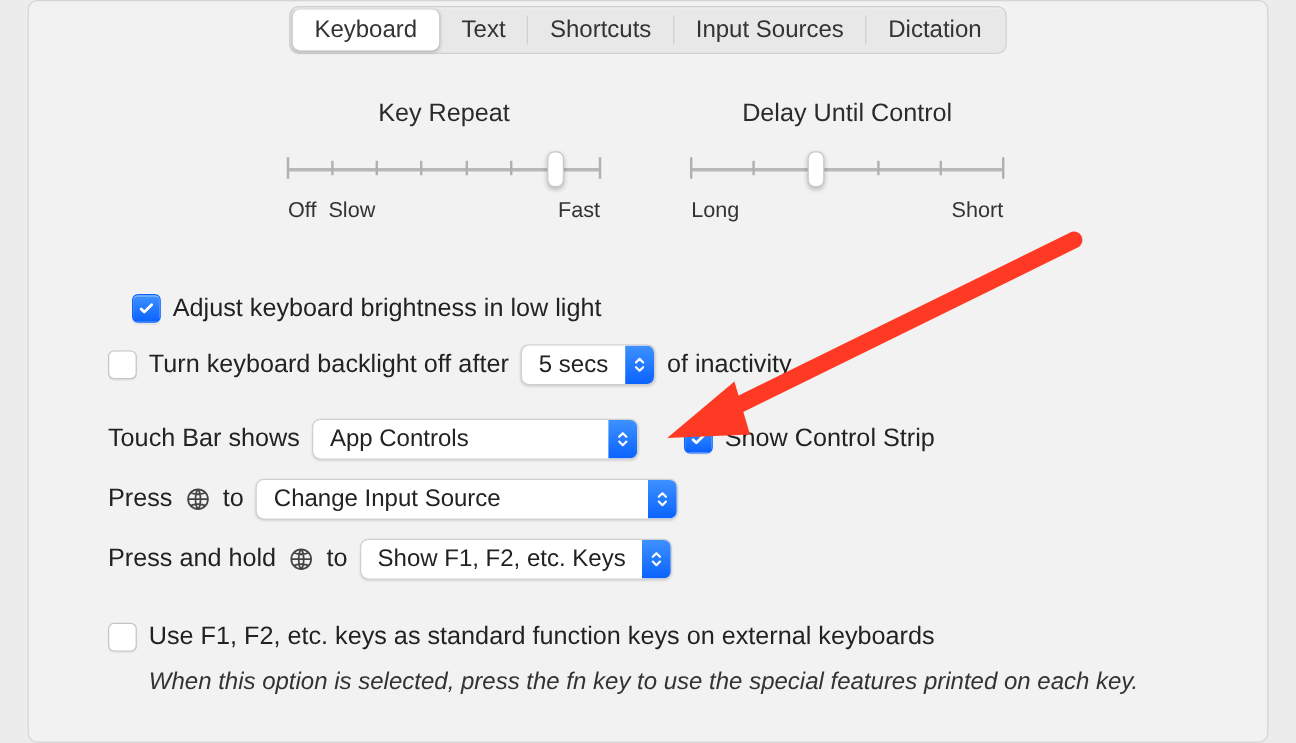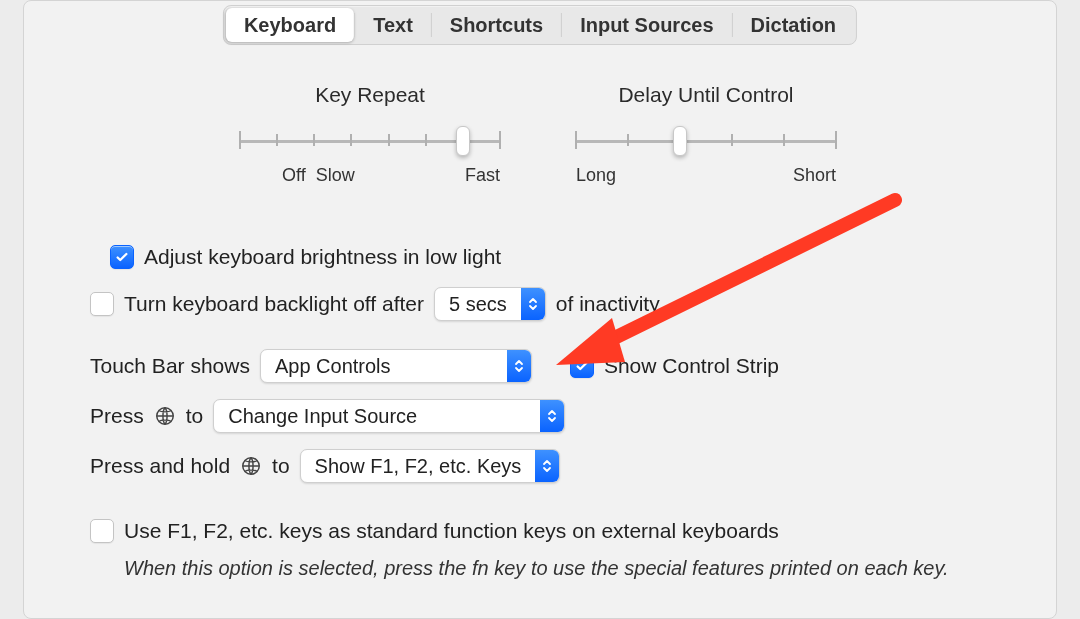--- a/index.html
+++ b/index.html
@@ -43,21 +43,20 @@
   .segmented .seg {
     display: flex;
     align-items: center;
     justify-content: center;
     padding: 0 18px;
     font-size: 20px;
     color: #333;
     border-radius: 6px;
     cursor: default;
     white-space: nowrap;
-    font-weight: bold;
   }
   .segmented .seg.selected {
     background: #ffffff;
     box-shadow: 0 1px 3px rgba(0,0,0,.25);
   }
   .segmented .sep {
     width: 1px;
     background: #cfcfcf;
     margin: 5px 0;
   }
@@ -118,21 +117,21 @@
     transform: translateX(-50%);
   }
   .slider-labels {
     display: flex;
     justify-content: space-between;
     width: 100%;
     font-size: 18px;
     margin-top: 14px;
     color: #333;
   }
-  .slider-labels .left-pair { display:flex; gap:10px;margin-left:42px; }
+  .slider-labels .left-pair { display:flex; gap:10px; }
 
   
   .row {
     position: absolute;
     left: 66px;
     right: 40px;
     display: flex;
     align-items: center;
     gap: 10px;
     font-size: 21px;

